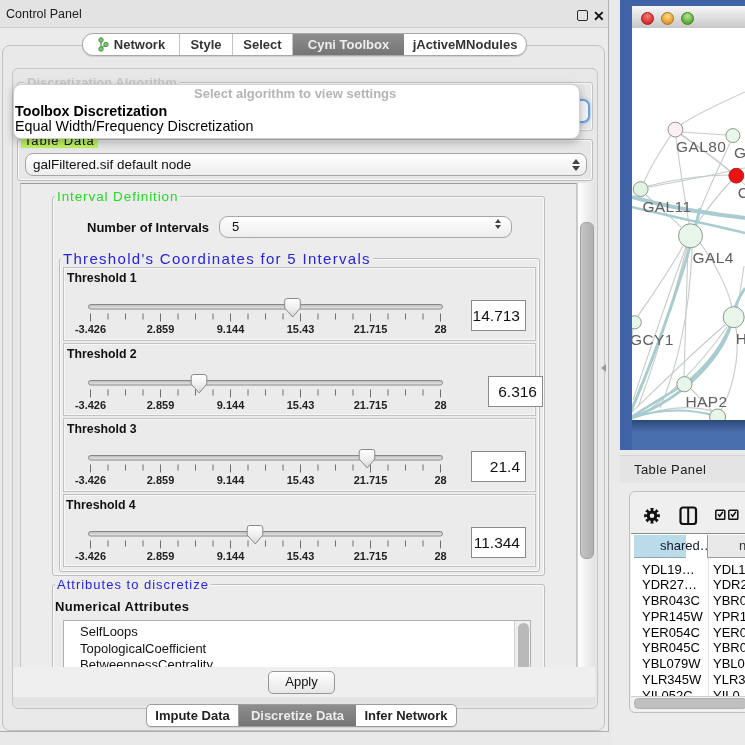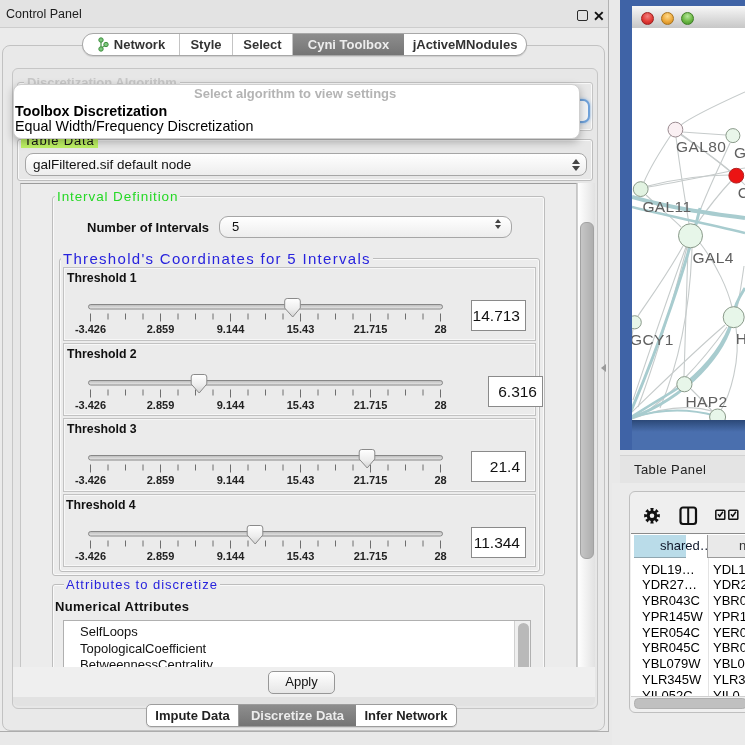--- a/index.html
+++ b/index.html
@@ -215,21 +215,21 @@
       <text x="237.5" y="66" font-size="11" font-weight="bold" fill="#222" text-anchor="middle" font-family="Liberation Sans, sans-serif">15.43</text>
       <text x="307.5" y="66" font-size="11" font-weight="bold" fill="#222" text-anchor="middle" font-family="Liberation Sans, sans-serif">21.715</text>
       <text x="377.5" y="66" font-size="11" font-weight="bold" fill="#222" text-anchor="middle" font-family="Liberation Sans, sans-serif">28</text>
     <g transform="translate(192.0,31.5)">
         <path d="M-7.8,2.5 q0,-2.5 2.5,-2.5 h10.6 q2.5,0 2.5,2.5 v7 L0.2,18.5 L-7.8,9.5 Z" fill="url(#thm)" stroke="#8a8a8a" stroke-width="1"></path>
       </g>
   </svg>
   <div class="abs" style="left:471px;top:526.5px;width:55px;height:31px;background:#fff;border:1px solid #8a8a8a;box-sizing:border-box;font-size:15.5px;color:#111;text-align:right;line-height:29px;padding-right:5px;">11.344</div>
 
   <div class="abs etched" style="left:52px;top:584px;width:491px;height:86px;"></div>
-  <div class="abs" style="left:64px;top:577px;background:#ececec;padding:0 2px;font-size:13px;letter-spacing:1px;color:#2823dd;">Attributes to discretize</div>
+  <div class="abs" style="left:55px;top:577px;background:#ececec;padding:0 2px;font-size:13px;letter-spacing:1px;color:#2823dd;">Attributes to discretize</div>
   <div class="abs" style="left:55px;top:599px;font-size:13px;font-weight:bold;letter-spacing:0.35px;color:#111;">Numerical Attributes</div>
   <div class="abs" style="left:63px;top:620px;width:466px;height:46px;background:#fff;border:1px solid #b0b0b0;overflow:hidden;">
     <div style="position:absolute;left:16px;top:3px;font-size:13px;color:#111;">SelfLoops</div>
     <div style="position:absolute;left:16px;top:19.5px;font-size:13px;color:#111;">TopologicalCoefficient</div>
     <div style="position:absolute;left:16px;top:36px;font-size:13px;color:#111;">BetweennessCentrality</div>
     <div style="position:absolute;right:0;top:0;width:15px;height:46px;background:#efefef;border-left:1px solid #d0d0d0;"></div>
     <div style="position:absolute;right:1.5px;top:1.5px;width:11px;height:46px;border-radius:6px 6px 0 0;background:#b9b9b9;"></div>
   </div>
 
   <div class="abs" style="left:13px;top:667px;width:582px;height:30px;background:#efefef;"></div>

